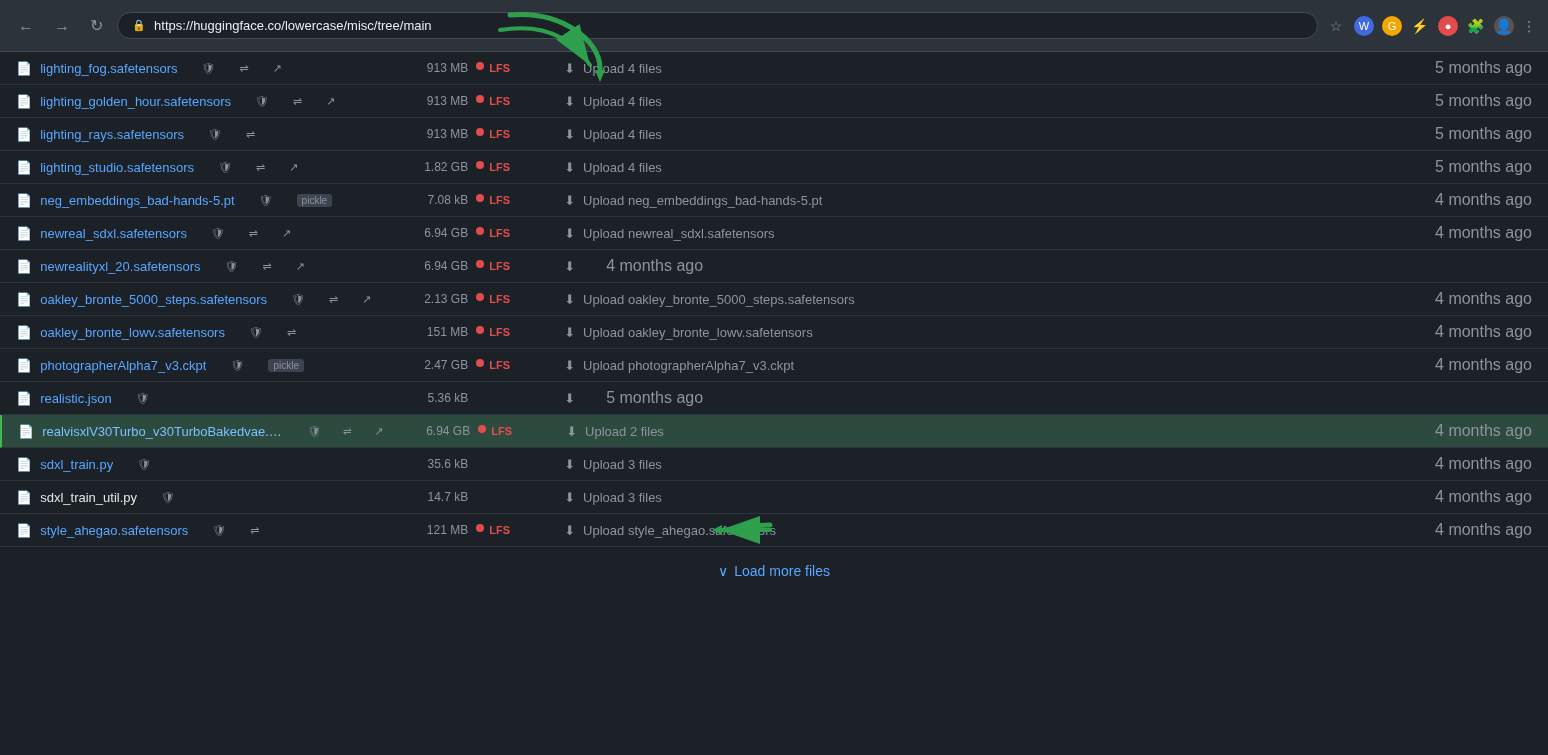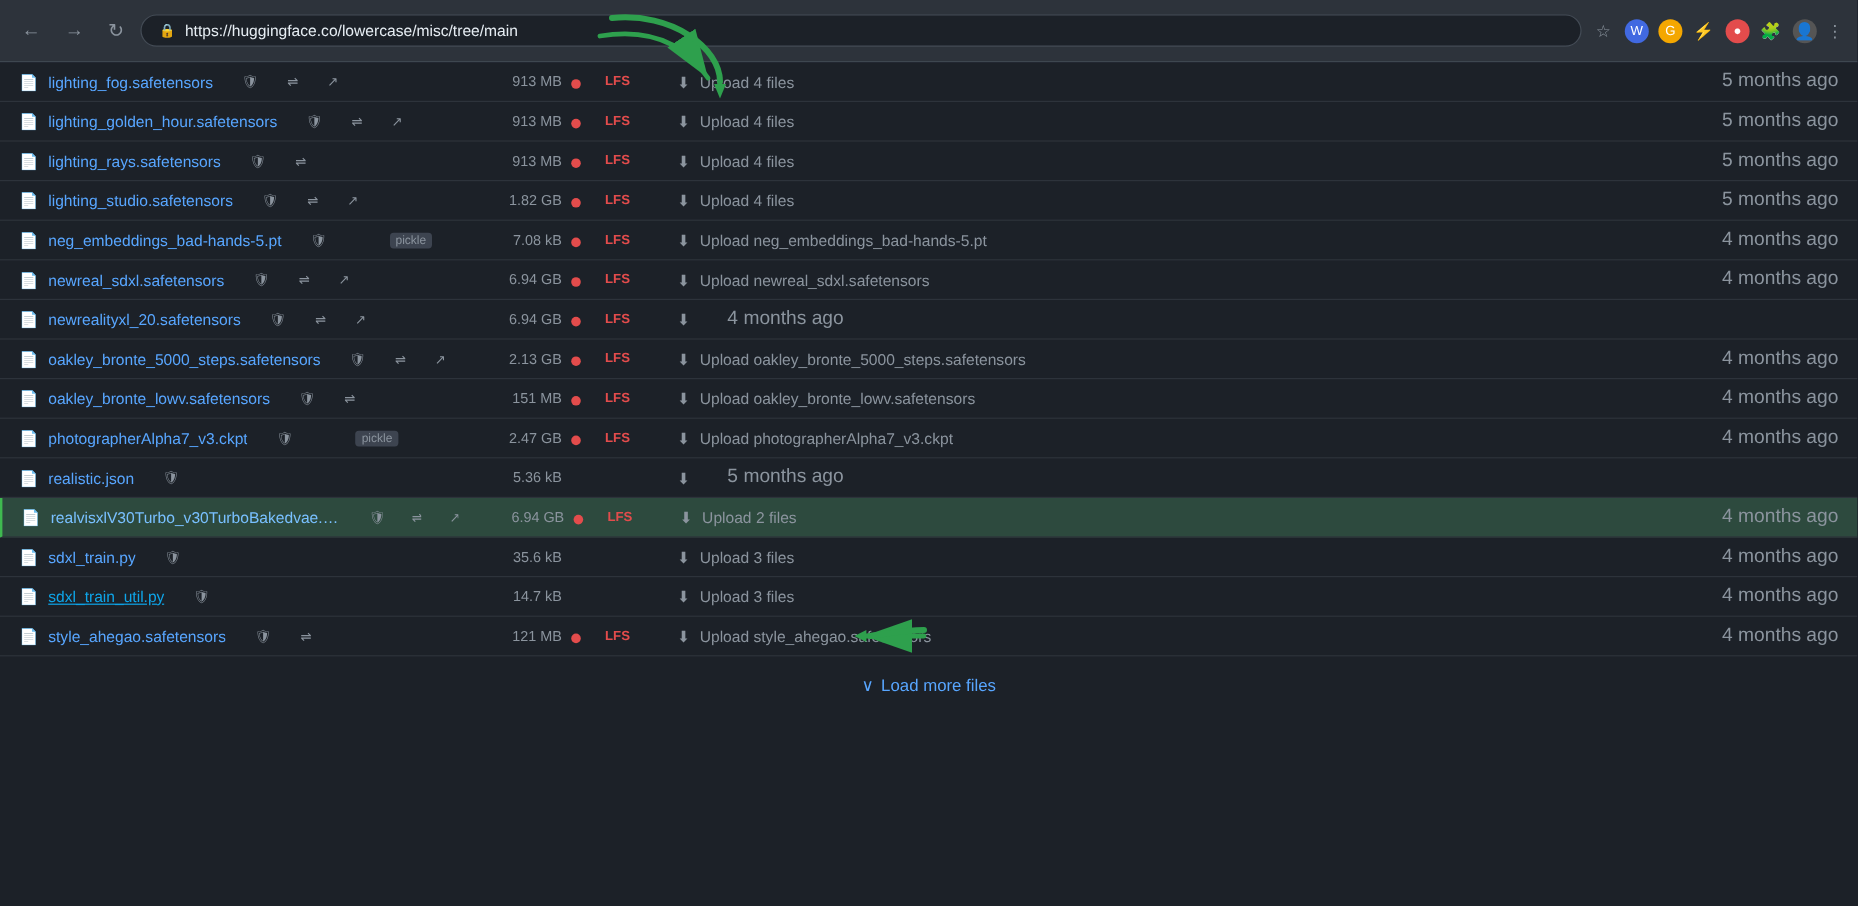--- a/index.html
+++ b/index.html
@@ -117,21 +117,20 @@
       text-overflow: ellipsis;
     }
 
     .badge {
       font-size: 10px;
       padding: 1px 5px;
       border-radius: 3px;
       background: #3d4450;
       color: #8b949e;
       white-space: nowrap;
-      margin-left: 28px;
     }
 
     .shield-icon {
       color: #8b949e;
       font-size: 11px;
     }
 
     .link-icon {
       color: #8b949e;
       font-size: 11px;
@@ -139,22 +138,22 @@
 
     .file-size {
       flex: 0 0 80px;
       text-align: right;
       color: #8b949e;
       font-size: 12px;
     }
 
     .lfs-badge {
       display: flex;
-      align-items: flex-end;
-      gap: 20px;
+      align-items: flex-start;
+      gap: 5px;
       flex: 0 0 80px;
     }
 
     .lfs-dot {
       width: 8px;
       height: 8px;
       background: #e34c4c;
       border-radius: 50%;
       display: inline-block;
     }
@@ -436,21 +435,21 @@
         </div>
         <div class="file-size">35.6 kB</div>
         <div class="lfs-badge"></div>
         <span class="download-icon">⬇</span>
         <div class="commit-msg">Upload 3 files</div>
         <div class="timestamp">4 months ago</div>
       </div>
       <div class="file-row">
         <span class="file-icon">📄</span>
         <div class="file-name">
-          <span style="color: #0ea5e9; text-decoration: underline;">sdxl_train_util.py</span>
+          <span style="color: #e5e5e5;">sdxl_train_util.py</span>
           <span class="shield-icon" style="font-size: 11px;">🛡</span>
         </div>
         <div class="file-size">14.7 kB</div>
         <div class="lfs-badge"></div>
         <span class="download-icon">⬇</span>
         <div class="commit-msg">Upload 3 files</div>
         <div class="timestamp">4 months ago</div>
       </div>
       <div class="file-row">
         <span class="file-icon">📄</span>

